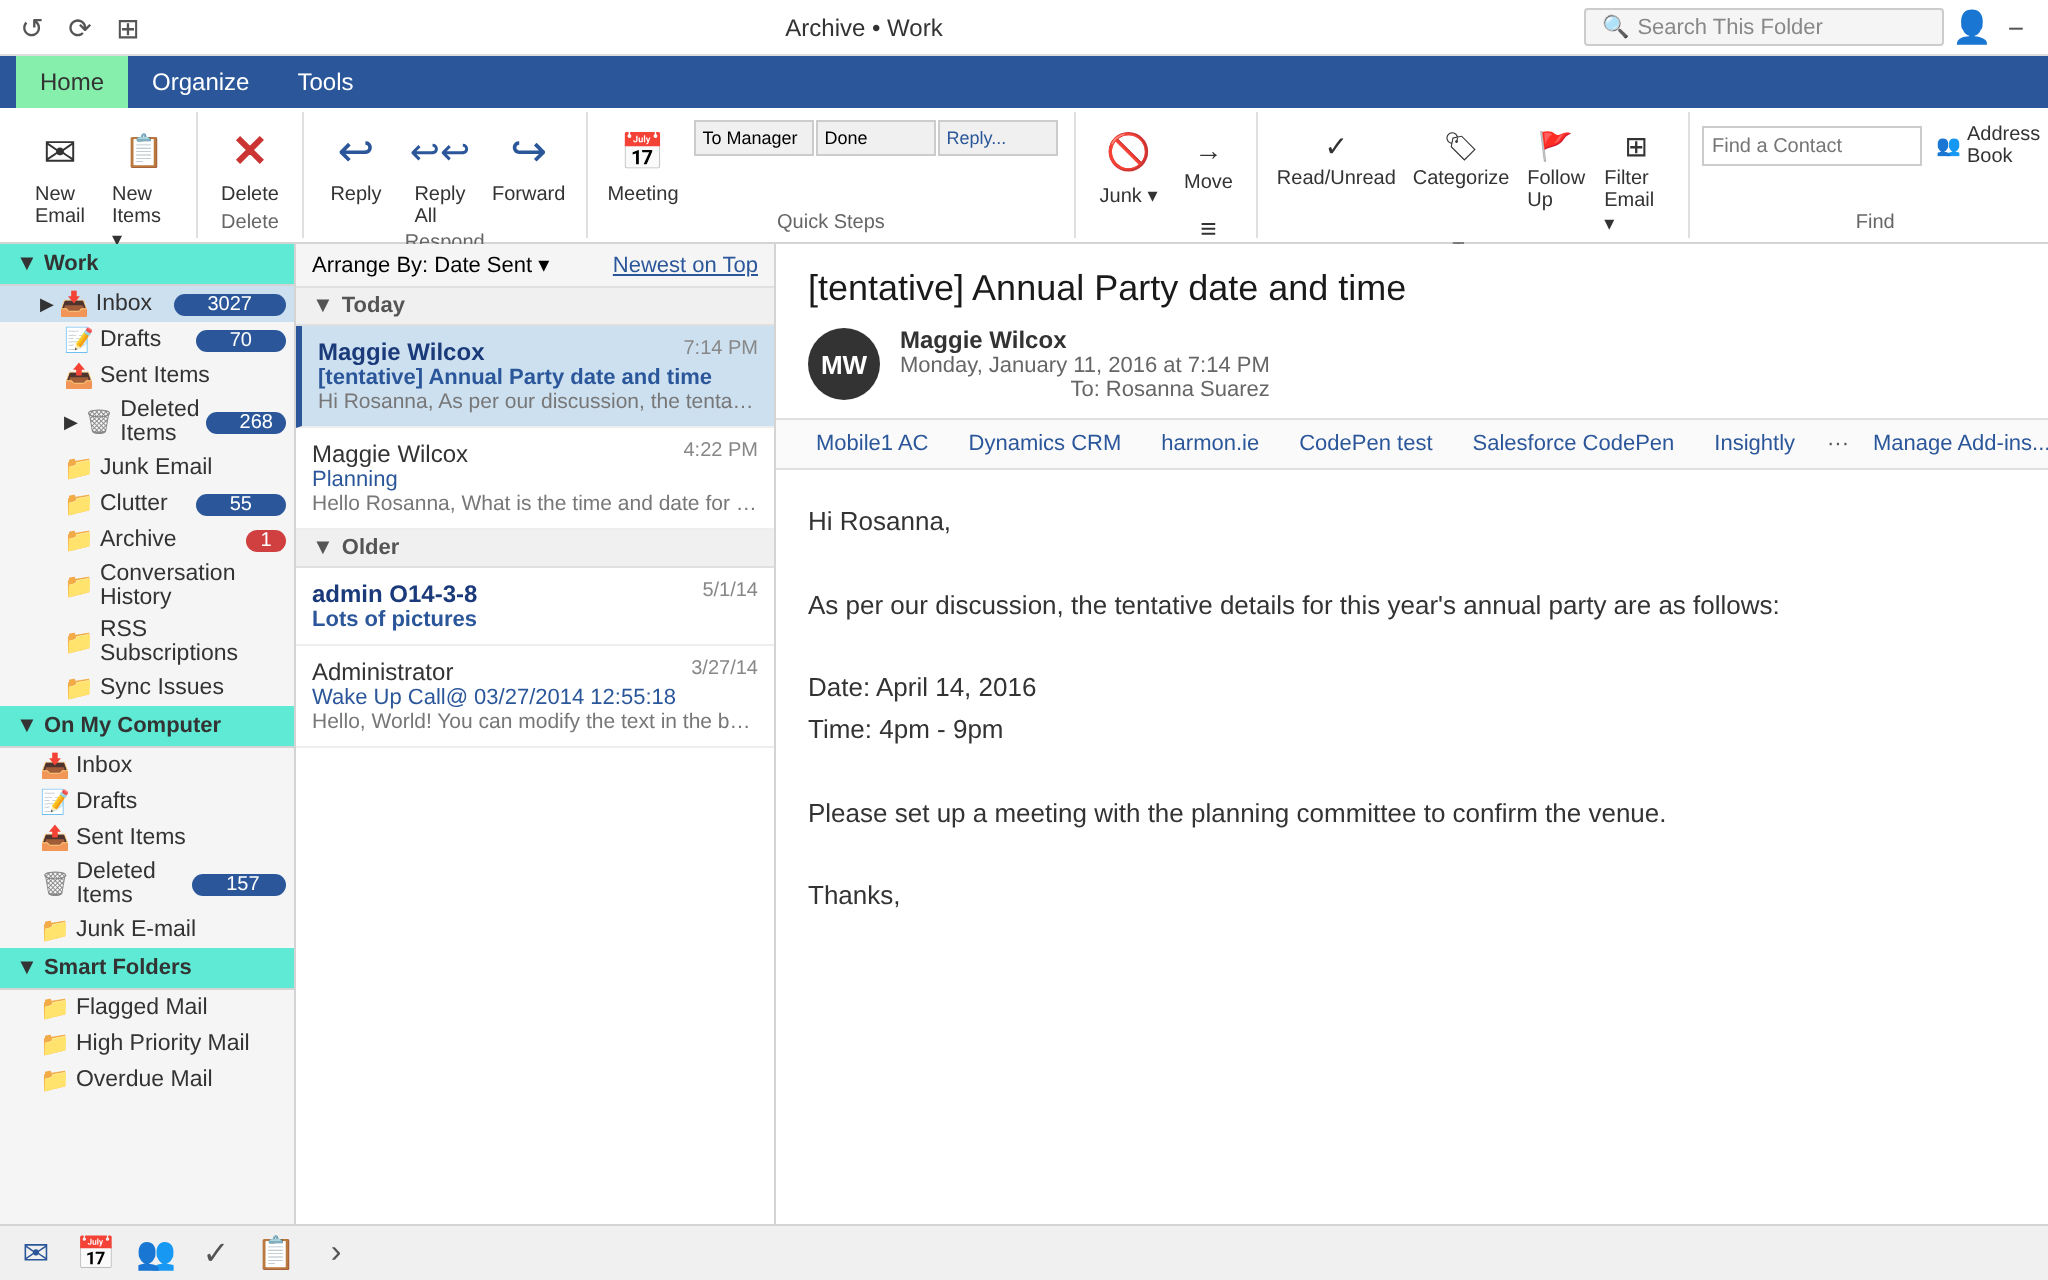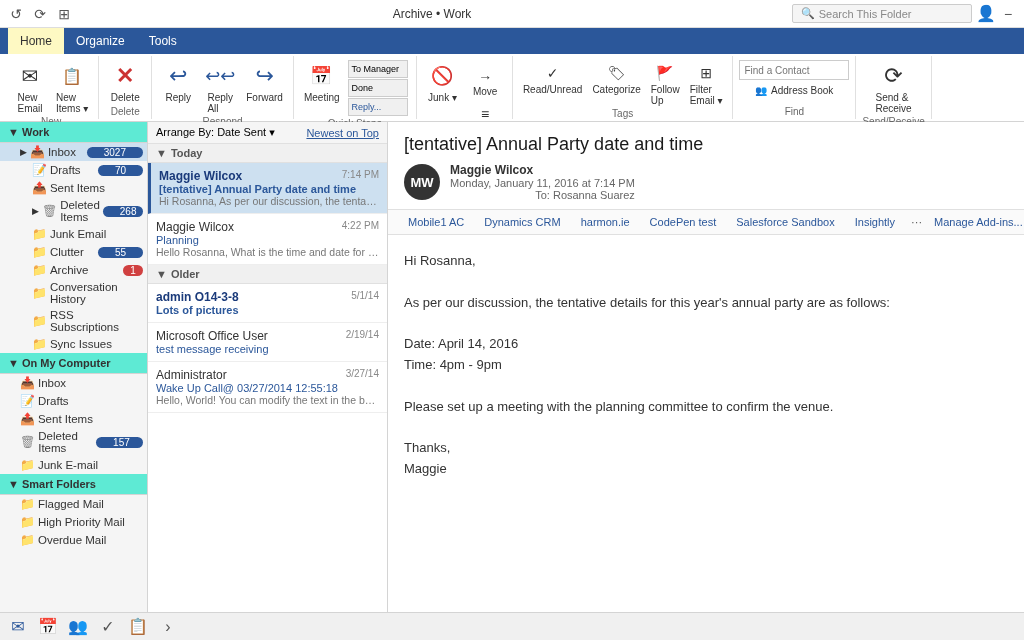--- a/index.html
+++ b/index.html
@@ -41,21 +41,21 @@
     }
     .ribbon-tab {
       padding: 4px 12px;
       font-size: 12px;
       color: #fff;
       cursor: pointer;
       display: flex;
       align-items: center;
     }
     .ribbon-tab.active {
-      background: #fef9c3;
+      background: #86efac;
       color: #333;
     }
 
     
     .ribbon {
       background: #fff;
       border-bottom: 1px solid #d4d4d4;
       display: flex;
       align-items: stretch;
       padding: 2px 4px;
@@ -370,21 +370,21 @@
     <div class="ribbon-group-label">Respond</div>
   </div>
 
   <div class="ribbon-group">
     <div class="ribbon-group-items">
       <div class="ribbon-btn">
         <div class="ribbon-btn-icon" style="font-size:18px;">📅</div>
         <span style="font-size:10px;">Meeting</span>
       </div>
       <div style="display:flex;align-items:center;font-size:11px;padding:2px;">
-        <div style="display:flex;flex-direction:column;gap:1px;">
+        <div style="display:flex;flex-direction:row;gap:1px;">
           <div style="width:60px;height:18px;border:1px solid #ccc;background:#f0f0f0;font-size:9px;display:flex;align-items:center;padding-left:3px;">To Manager</div>
           <div style="width:60px;height:18px;border:1px solid #ccc;background:#f0f0f0;font-size:9px;display:flex;align-items:center;padding-left:3px;">Done</div>
           <div style="width:60px;height:18px;border:1px solid #ccc;background:#f0f0f0;font-size:9px;display:flex;align-items:center;padding-left:3px;color:#2b579a;">Reply...</div>
         </div>
       </div>
     </div>
     <div class="ribbon-group-label">Quick Steps</div>
   </div>
 
   <div class="ribbon-group">
@@ -424,21 +424,21 @@
       <div class="ribbon-btn-sm" style="margin-top:2px;">
         <div class="ribbon-btn-sm-icon">⊞</div>
         <span>Filter<br>Email ▾</span>
       </div>
     </div>
     <div class="ribbon-group-label">Tags</div>
   </div>
 
   <div class="ribbon-group">
     <div class="ribbon-group-items">
-      <div style="display:flex;flex-direction:column;gap:3px;padding-top:2px;">
+      <div style="display:flex;flex-direction:row;gap:3px;padding-top:2px;">
         <div style="display:flex;align-items:center;gap:3px;">
           <input type="text" placeholder="Find a Contact" style="width: 110px; height: 20px; font-size: 10px; border: 1px solid rgb(204, 204, 204); padding: 1px 4px;">
         </div>
         <div class="ribbon-btn-sm">
           <div style="display:flex;align-items:center;gap:3px;">
             <span>👥</span>
             <span>Address Book</span>
           </div>
         </div>
       </div>
@@ -596,27 +596,20 @@
     </div>
 
     <div class="email-item unread">
       <div class="email-meta">
         <span class="email-sender">admin O14-3-8</span>
         <span class="email-time">5/1/14</span>
       </div>
       <div class="email-subject unread">Lots of pictures</div>
     </div>
 
-    <div class="email-item">
-      <div class="email-meta">
-        <span class="email-sender">Microsoft Office User</span>
-        <span class="email-time">2/19/14</span>
-      </div>
-      <div class="email-subject">test message receiving</div>
-    </div>
 
     <div class="email-item">
       <div class="email-meta">
         <span class="email-sender">Administrator</span>
         <span class="email-time">3/27/14</span>
       </div>
       <div class="email-subject">Wake Up Call@ 03/27/2014 12:55:18</div>
       <div class="email-preview">Hello, World! You can modify the text in the box to the...</div>
     </div>
 
@@ -633,38 +626,37 @@
           <span class="reading-to">To:  Rosanna Suarez</span>
         </div>
       </div>
     </div>
 
     <div class="add-ins-bar">
       <span class="add-in-link">Mobile1 AC</span>
       <span class="add-in-link">Dynamics CRM</span>
       <span class="add-in-link">harmon.ie</span>
       <span class="add-in-link">CodePen test</span>
-      <span class="add-in-link">Salesforce Sandbox</span>
+      <span class="add-in-link">Salesforce CodePen</span>
       <span class="add-in-link">Insightly</span>
       <span class="add-in-more">···</span>
       <span class="add-in-manage">Manage Add-ins...</span>
     </div>
 
     <div class="reading-body">
       <p>Hi Rosanna,</p>
       <br>
       <p>As per our discussion, the tentative details for this year's annual party are as follows:</p>
       <br>
       <p>Date: April 14, 2016</p>
       <p>Time: 4pm - 9pm</p>
       <br>
       <p>Please set up a meeting with the planning committee to confirm the venue.</p>
       <br>
       <p>Thanks,</p>
-      <p>Maggie</p>
     </div>
   </div>
 
 </div>
 
 <div class="nav-bar">
   <div class="nav-bar-icon active">✉</div>
   <div class="nav-bar-icon">📅</div>
   <div class="nav-bar-icon">👥</div>
   <div class="nav-bar-icon">✓</div>

